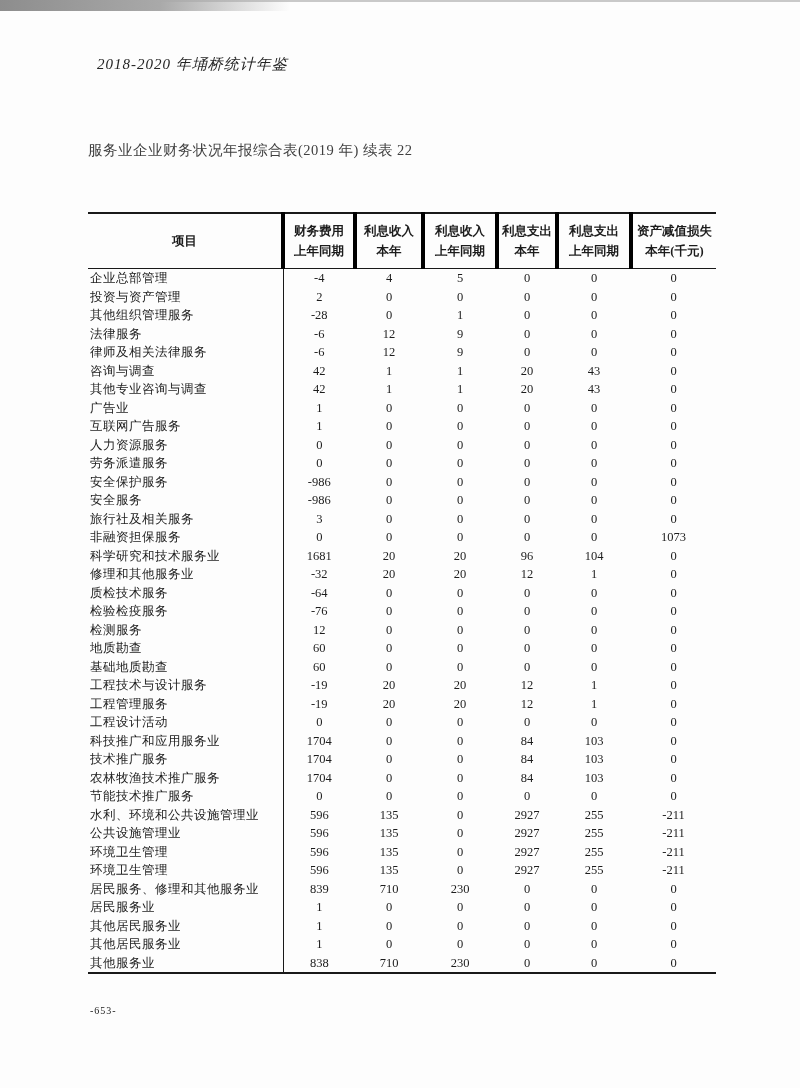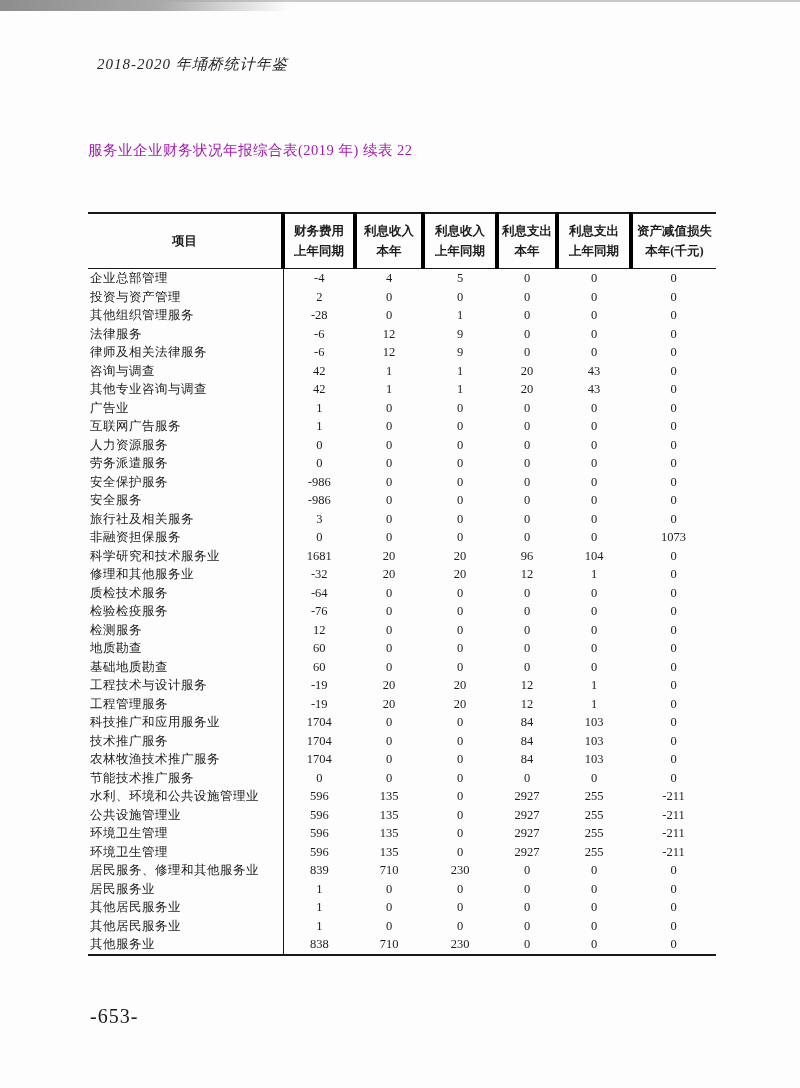--- a/index.html
+++ b/index.html
@@ -21,21 +21,21 @@
   }
   .edition-header {
     position: absolute; left: 85px; top: 55px;
     font-size: 15px; font-style: italic; letter-spacing: 1px;
     color: #242424;
     margin-left: 12px;
   }
   .doc-title {
     position: absolute; left: 88px; top: 141px;
     font-size: 14.5px; letter-spacing: 0.5px;
-    color: #a21caf;
+    color: #404040;
   }
   .table-wrap {
     position: absolute; left: 88px; top: 212px; width: 628px;
   }
   table.fin-table {
     border-collapse: collapse;
     width: 628px;
     table-layout: fixed;
     border-top: 2.5px solid #191919;
     border-bottom: 2.5px solid #191919;
@@ -62,21 +62,21 @@
   table.fin-table tbody td.label {
     text-align: left;
     padding-left: 2px;
     border-right: 1px solid #191919;
     letter-spacing: 0.5px;
     margin-top: 12px;
   }
   table.fin-table tbody td.num { text-align: center; }
   .page-number {
     position: absolute; left: 90px; top: 1005px;
-    font-size: 20px; letter-spacing: 1px;
+    font-size: 10px; letter-spacing: 1px;
     color: #1a1a1a;
   }
 </style>
 </head>
 <body>
 
 <div class="scan-top-line"></div>
 <div class="scan-corner-shadow"></div>
 
 <div class="edition-header">2018-2020 年埇桥统计年鉴</div>
@@ -336,20 +336,29 @@
         <tr>
           <td class="label">工程管理服务</td>
           <td class="num">-19</td>
           <td class="num">20</td>
           <td class="num">20</td>
           <td class="num">12</td>
           <td class="num">1</td>
           <td class="num">0</td>
         </tr>
         <tr>
+          <td class="label">工程设计活动</td>
+          <td class="num">0</td>
+          <td class="num">0</td>
+          <td class="num">0</td>
+          <td class="num">0</td>
+          <td class="num">0</td>
+          <td class="num">0</td>
+        </tr>
+        <tr>
           <td class="label">科技推广和应用服务业</td>
           <td class="num">1704</td>
           <td class="num">0</td>
           <td class="num">0</td>
           <td class="num">84</td>
           <td class="num">103</td>
           <td class="num">0</td>
         </tr>
         <tr>
           <td class="label">技术推广服务</td>

